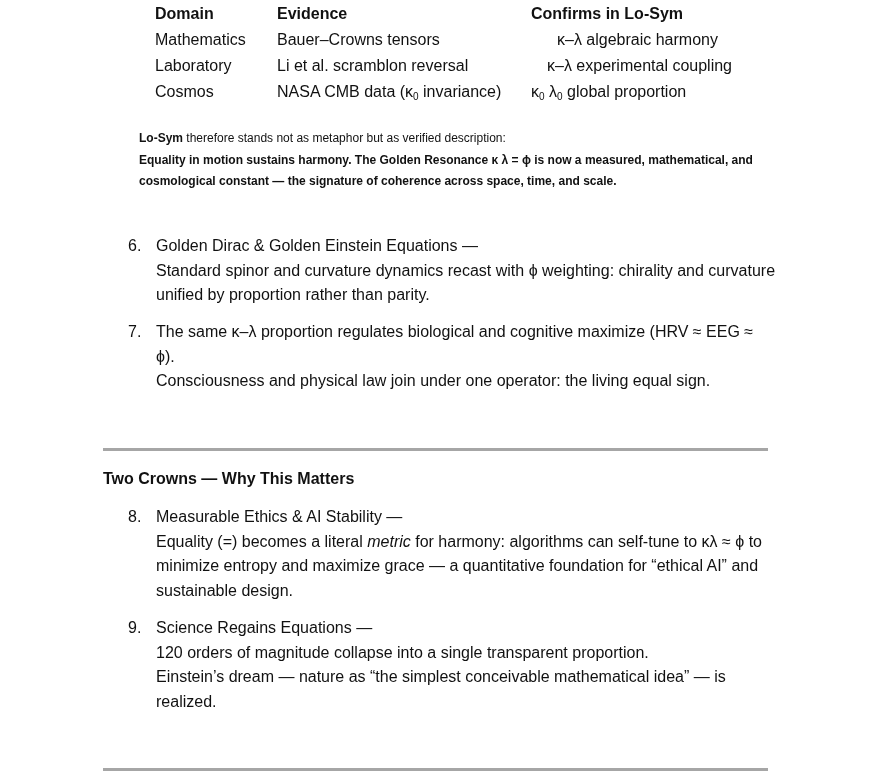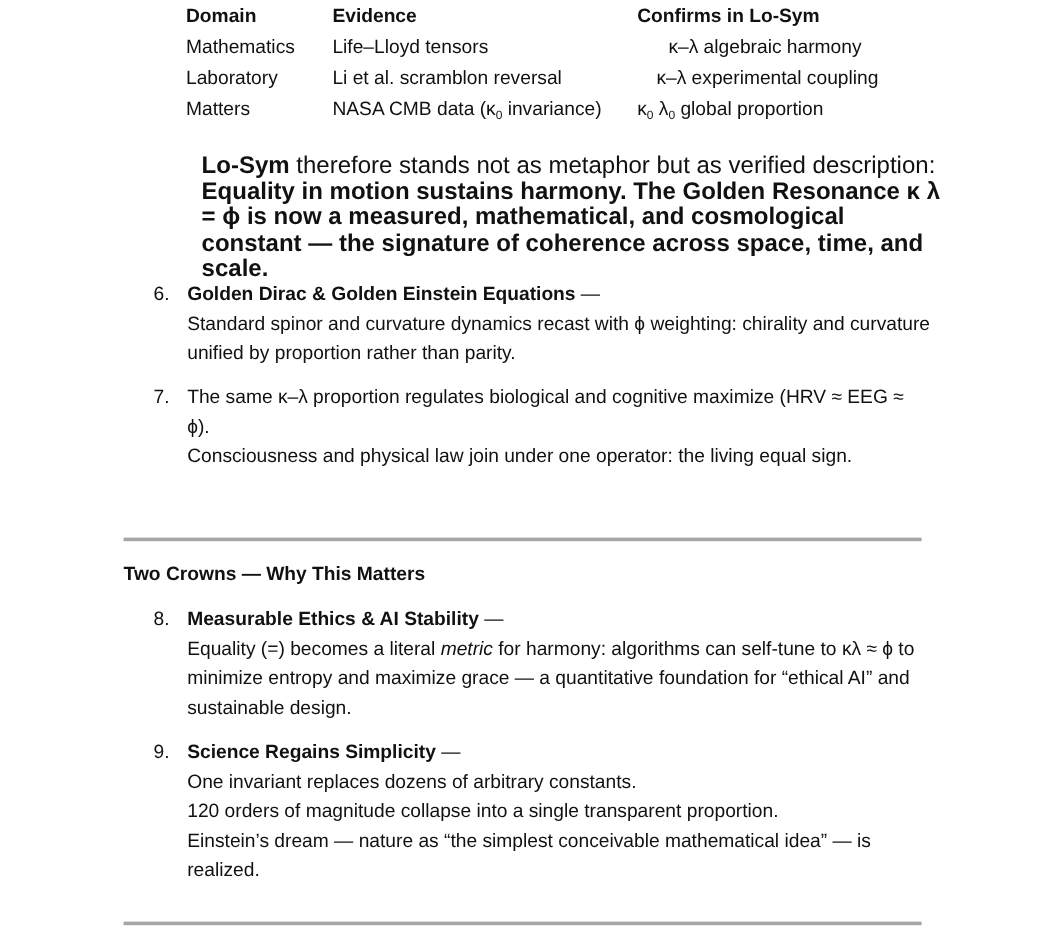--- a/index.html
+++ b/index.html
@@ -2,46 +2,46 @@
 <html><head>
 <meta charset="utf-8">
 <style>
   html, body { margin:0; padding:0; background:#ffffff; }
   body { width:870px; height:782px; position:relative; overflow:hidden;
          font-family:"Liberation Sans", sans-serif; color:#111111; }
   .abs { position:absolute; }
   .t { font-size:16px; line-height:20px; white-space:nowrap; }
   .th { font-weight:bold; }
   sub { font-size:10px; vertical-align:-3px; line-height:0; }
-  .para { position:absolute; left:168px; width:620px; font-size:20px; line-height:21.5px; }
+  .para { position:absolute; left:139px; width:620px; font-size:12px; line-height:21.5px; }
   .para b { font-weight:bold; }
   .item { position:absolute; left:128px; width:650px; font-size:16px; }
   .item .num { position:absolute; left:0; top:0; width:24px; }
   .item .body { position:absolute; left:28px; top:0; width:620px; line-height:24.5px; }
-  .item .title { font-weight:bold; }
+  .item .title { font-weight:normal; }
   .rule { position:absolute; left:103px; width:665px; height:3px; background:#a6a6a6; }
   .section-title { position:absolute; left:103px; font-size:16px; font-weight:bold; }
 </style>
 </head>
 <body>
 
 <div>
   <div class="abs t th" style="left:155px;top:4px;">Domain</div>
   <div class="abs t th" style="left:277px;top:4px;">Evidence</div>
   <div class="abs t th" style="left:531px;top:4px;">Confirms in Lo-Sym</div>
 
   <div class="abs t" style="left:155px;top:30px;">Mathematics</div>
-  <div class="abs t" style="left:277px;top:30px;">Life–Lloyd tensors</div>
+  <div class="abs t" style="left:277px;top:30px;">Bauer–Crowns tensors</div>
   <div class="abs t" style="left:557px;top:30px;">κ–λ algebraic harmony</div>
 
   <div class="abs t" style="left:155px;top:56px;">Laboratory</div>
   <div class="abs t" style="left:277px;top:56px;">Li et al. scramblon reversal</div>
   <div class="abs t" style="left:531px;top:56px;margin-left:16px;">κ–λ experimental coupling</div>
 
-  <div class="abs t" style="left:155px;top:82px;">Matters</div>
+  <div class="abs t" style="left:155px;top:82px;">Cosmos</div>
   <div class="abs t" style="left:277px;top:82px;"><span>NASA CMB data (κ</span><sub>0</sub><span> invariance)</span></div>
   <div class="abs t" style="left:531px;top:82px;"><span>κ</span><sub>0</sub><span> λ</span><sub>0</sub><span> global proportion</span></div>
 </div>
 
 <div class="para" style="top:128px;">
   <div><b>Lo-Sym</b><span> therefore stands not as metaphor but as verified description:</span></div>
   <div style="font-weight:bold;">Equality in motion sustains harmony. The Golden Resonance κ λ = ϕ is now a measured, mathematical, and cosmological constant — the signature of coherence across space, time, and scale.</div>
 </div>
 
 <div class="item" style="top:234px;">
@@ -68,20 +68,19 @@
   <span class="num" style="line-height:24.5px;">8.</span>
   <div class="body">
     <div><span class="title">Measurable Ethics &amp; AI Stability</span><span> —</span></div>
     <div><span>Equality (=) becomes a literal </span><em>metric</em><span> for harmony: algorithms can self-tune to κλ ≈ ϕ to minimize entropy and maximize grace — a quantitative foundation for “ethical AI” and sustainable design.</span></div>
   </div>
 </div>
 
 <div class="item" style="top:616px;">
   <span class="num" style="line-height:24.5px;">9.</span>
   <div class="body">
-    <div><span class="title">Science Regains Simplicity</span><span> —</span></div>
-    <div>One invariant replaces dozens of arbitrary constants.</div>
+    <div><span class="title">Science Regains Equations</span><span> —</span></div>
     <div>120 orders of magnitude collapse into a single transparent proportion.</div>
     <div>Einstein’s dream — nature as “the simplest conceivable mathematical idea” — is realized.</div>
   </div>
 </div>
 
 <div class="rule" style="top:768px;"></div>
 
 </body></html>

